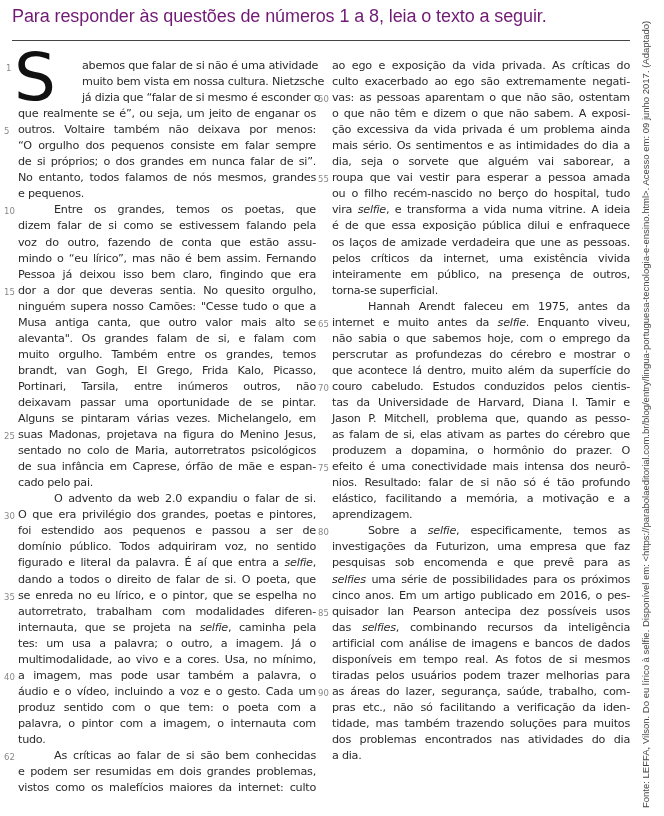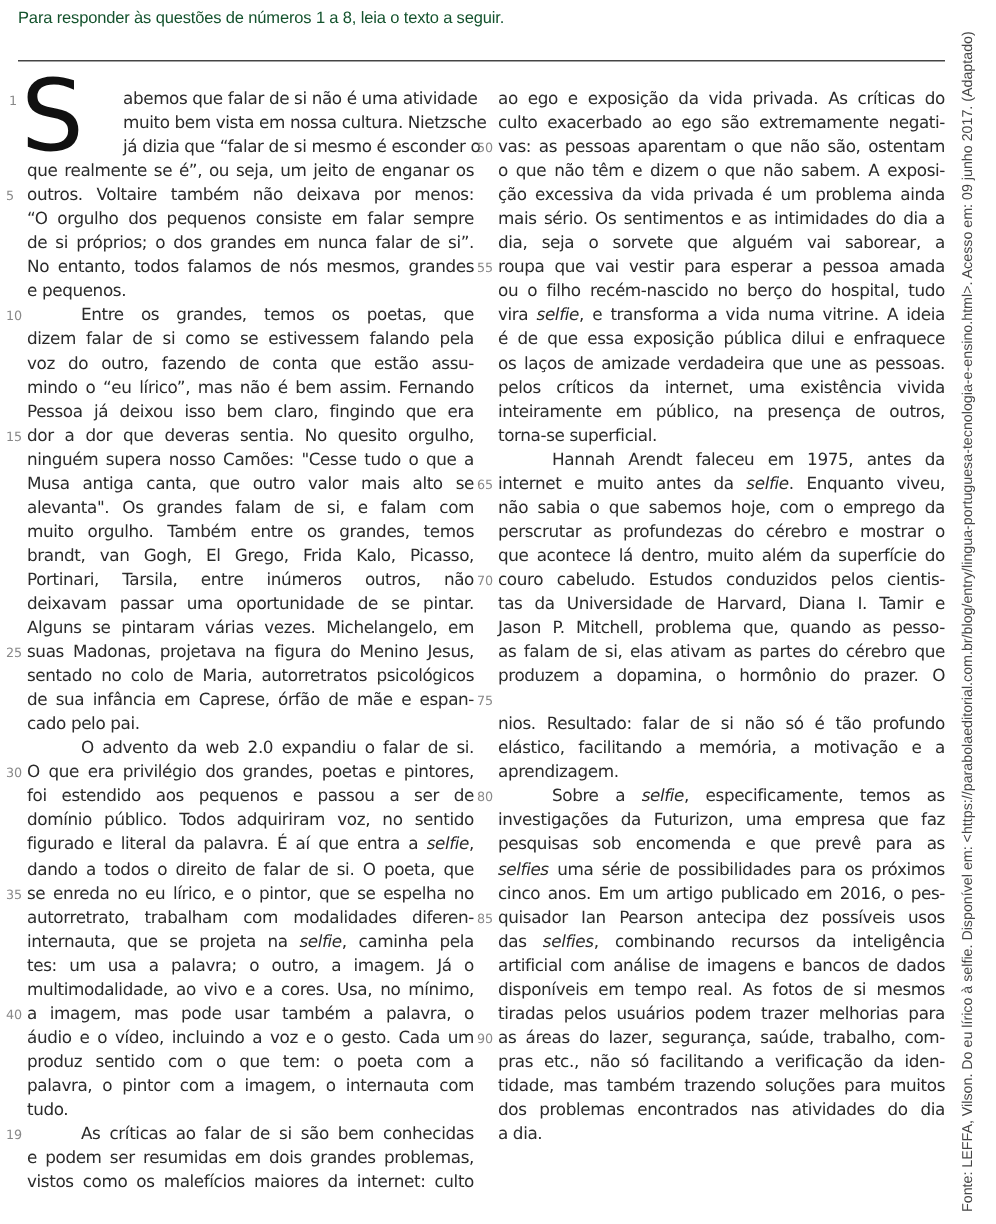--- a/index.html
+++ b/index.html
@@ -2,21 +2,21 @@
 <html><head>
 <meta charset="utf-8">
 <style>
   html, body { margin: 0; padding: 0; background: #ffffff; }
   body {
     width: 664px; height: 816px; position: relative; overflow: hidden;
     font-family: "DejaVu Sans", sans-serif; color: #2b2b2b;
   }
   .intro {
     position: absolute; left: 12px; top: 6px;
-    font-family: "Liberation Sans", sans-serif; font-size: 11px; color: #14532d;
+    font-family: "Liberation Sans", sans-serif; font-size: 18px; color: #701a75;
     letter-spacing: -0.1px;
   }
   .divider {
     position: absolute; left: 12px; top: 40px; width: 618px; height: 0;
     border-top: 1px solid #444;
   }
   .col {
     position: absolute; top: 58px; width: 298px;
     font-size: 11.2px; line-height: 16.05px; letter-spacing: -0.25px;
   }
@@ -93,21 +93,21 @@
     <span class="line"><span class="lnum">35</span><span>se enreda no eu lírico, e o pintor, que se espelha no</span></span>
     <span class="line"><span>autorretrato, trabalham com modalidades diferen-</span></span>
     <span class="line"><span>internauta, que se projeta na </span><em>selfie</em><span>,  caminha pela</span></span>
     <span class="line"><span>tes: um usa a palavra; o outro, a imagem. Já o</span></span>
     <span class="line"><span>multimodalidade, ao vivo e a cores. Usa, no mínimo,</span></span>
     <span class="line"><span class="lnum">40</span><span>a imagem, mas pode usar também a palavra, o</span></span>
     <span class="line"><span>áudio e o vídeo, incluindo a voz e o gesto. Cada um</span></span>
     <span class="line"><span>produz sentido com o que tem: o poeta com a</span></span>
     <span class="line"><span>palavra, o pintor com a imagem, o internauta com</span></span>
     <span class="line last"><span>tudo.</span></span>
-    <span class="line indent"><span class="lnum">19</span><span>As críticas ao falar de si são bem conhecidas</span></span>
+    <span class="line indent"><span class="lnum">62</span><span>As críticas ao falar de si são bem conhecidas</span></span>
     <span class="line"><span>e podem ser resumidas em dois grandes problemas,</span></span>
     <span class="line"><span>vistos como os malefícios maiores da internet: culto</span></span>
   </div>
 <div class="col col-right">
     <span class="line"><span>ao ego e exposição da vida privada. As críticas do</span></span>
     <span class="line"><span>culto exacerbado ao ego são extremamente negati-</span></span>
     <span class="line"><span class="lnum">50</span><span>vas: as pessoas aparentam o que não são, ostentam</span></span>
     <span class="line"><span>o que não têm e dizem o que não sabem. A exposi-</span></span>
     <span class="line"><span>ção excessiva da vida privada é um problema ainda</span></span>
     <span class="line"><span>mais sério. Os sentimentos e as intimidades do dia a</span></span>
@@ -123,21 +123,21 @@
     <span class="line indent"><span>Hannah Arendt faleceu em 1975, antes da</span></span>
     <span class="line"><span class="lnum">65</span><span>internet e muito antes da </span><em>selfie</em><span>. Enquanto viveu,</span></span>
     <span class="line"><span>não sabia o que sabemos hoje, com o emprego da</span></span>
     <span class="line"><span>perscrutar as profundezas do cérebro e mostrar o</span></span>
     <span class="line"><span>que acontece lá dentro, muito além da superfície do</span></span>
     <span class="line"><span class="lnum">70</span><span>couro cabeludo. Estudos conduzidos pelos cientis-</span></span>
     <span class="line"><span>tas da Universidade de Harvard, Diana I. Tamir e</span></span>
     <span class="line"><span>Jason P. Mitchell, problema que, quando as pesso-</span></span>
     <span class="line"><span>as falam de si, elas ativam as partes do cérebro que</span></span>
     <span class="line"><span>produzem a dopamina, o hormônio do prazer. O</span></span>
-    <span class="line"><span class="lnum">75</span></span>
+    <span class="line"><span class="lnum">75</span><span>efeito é uma conectividade mais intensa dos neurô-</span></span>
     <span class="line"><span>nios. Resultado: falar de si não só é tão profundo</span></span>
     <span class="line"><span>elástico, facilitando a memória, a motivação e a</span></span>
     <span class="line last"><span>aprendizagem.</span></span>
     <span class="line indent"><span class="lnum">80</span><span>Sobre a </span><em>selfie</em><span>, especificamente, temos as</span></span>
     <span class="line"><span>investigações da Futurizon, uma empresa que faz</span></span>
     <span class="line"><span>pesquisas sob encomenda e que prevê para as</span></span>
     <span class="line"><span></span><em>selfies</em><span> uma série de possibilidades para os próximos</span></span>
     <span class="line"><span>cinco anos. Em um artigo publicado em 2016, o pes-</span></span>
     <span class="line"><span class="lnum">85</span><span>quisador Ian Pearson antecipa dez possíveis usos</span></span>
     <span class="line"><span>das </span><em>selfies</em><span>, combinando recursos da inteligência</span></span>

